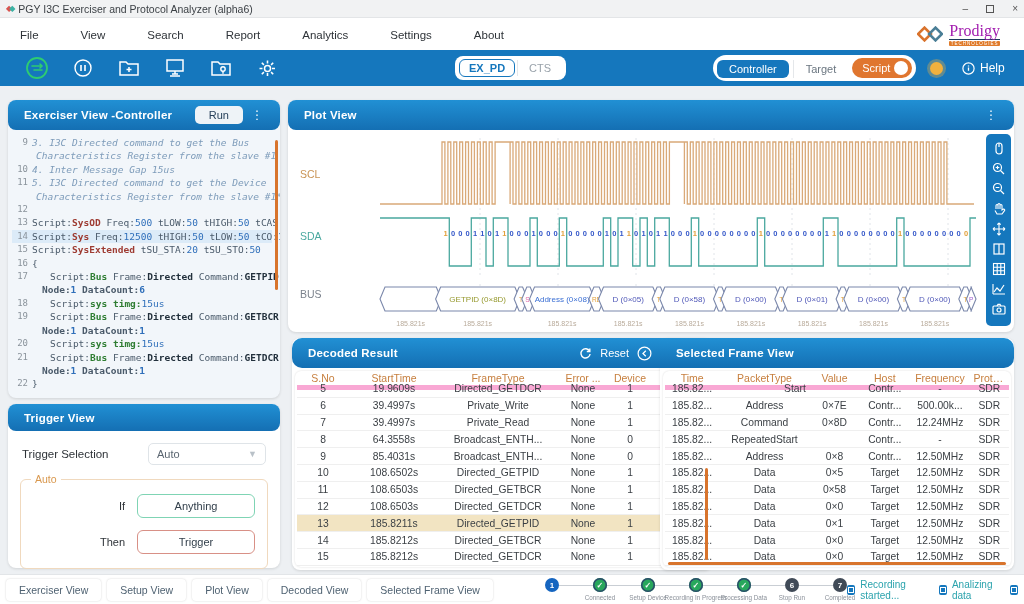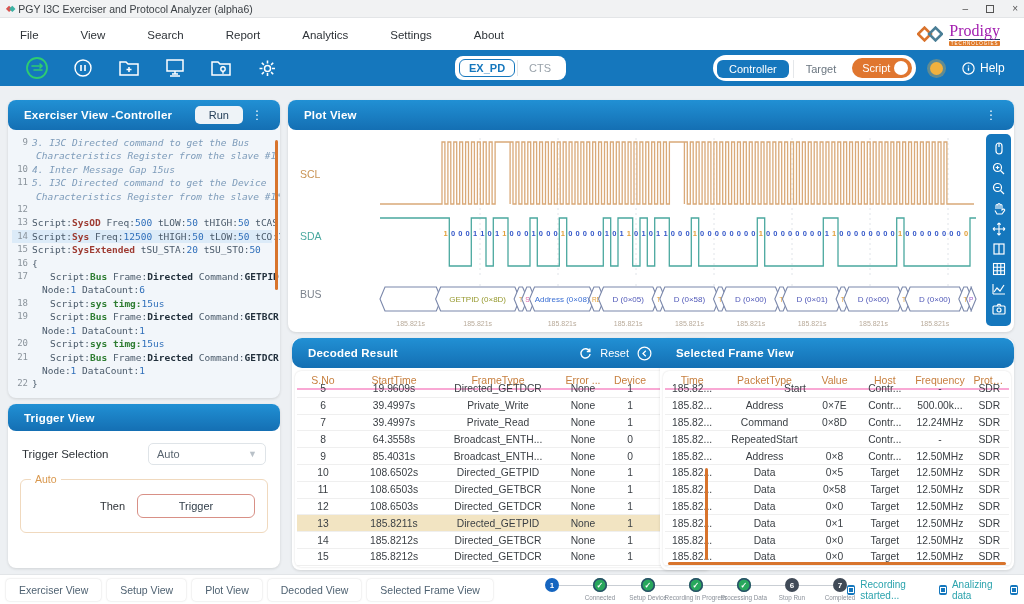--- a/index.html
+++ b/index.html
@@ -53,21 +53,21 @@
   #exerciser { left:8px; top:100px; width:272px; height:298px; background:#f2f6fa;}
   #exerciser .phdr { height:30px; }
   .runbtn { margin-left:auto; background:#eef3f7; color:#27415a; font-size:11px;
     border:none; border-radius:5px; padding:3px 14px; cursor:pointer;}
   #exerciser .dots{ margin-left:8px; }
   .code { padding:6px 8px 0 4px; font-family:"DejaVu Sans Mono",monospace; font-size:9.5px;
     line-height:13.4px; color:#4a5a6a; height:258px; overflow:hidden;}
   .crow { display:flex; white-space:pre; }
   .crow .ln { width:16px; text-align:right; color:#8b949c; flex:none; margin-right:4px; font-size:9px;}
   .crow.hl { background:#dcebf8; }
-  .crow.ind .ct{ padding-left:18px;} .crow.cont2 .ct{ padding-left:10px;} .crow.cont .ct{ padding-left:4px;}
+  .crow.ind .ct{ padding-left:18px;} .crow.cont2 .ct{ padding-left:10px;font-weight:bold;} .crow.cont .ct{ padding-left:4px;}
   .tk-c{ color:#7e9cba; font-style:italic;} .tk-k{ color:#9e3b32; font-weight:bold;}
   .tk-g{ color:#2e7d32; font-weight:bold;} .tk-n{ color:#2f6fba;}
   .tk-b{ color:#22303c; font-weight:bold;} .tk-p{ color:#4a5a6a;}
   .vscroll { position:absolute; width:3px; background:#d8742c; border-radius:2px; z-index:4;}
   .hscroll { position:absolute; height:3px; background:#d8742c; border-radius:2px; z-index:4;}
 
   #trigger { left:8px; top:404px; width:272px; height:164px;}
   #trigger .phdr{ height:27px;}
   .trigrow { display:flex; align-items:center; padding:12px 14px 4px 14px;}
   .triglabel { font-size:11.5px; color:#2e3338; }
@@ -101,21 +101,21 @@
   #decoded { left:292px; top:338px; width:420px; height:232px;}
   #decoded .phdr{ height:30px; border-radius:10px;}
   .hico { display:flex; align-items:center; gap:8px; margin-left:auto; font-size:11px;}
   #selframe { left:660px; top:338px; width:354px; height:232px;}
   #selframe .phdr{ height:30px; border-radius:10px;}
 
   .tblwrap { position:absolute; left:3px; right:3px; top:33px; bottom:3px; background:#fff;
     border-radius:6px; box-shadow:0 0 2px rgba(0,0,0,.15); overflow:hidden; padding:0 2px;}
   .trow { display:flex; align-items:center; height:16.8px; border-bottom:1px solid #efefef;
     font-size:10.3px; color:#3a3f44;}
-  .trow.head { color:#c77f3e; height:19px; border-bottom:2px solid #f9a8d4; font-size:10.5px;}
+  .trow.head { color:#c77f3e; height:19px; border-bottom:5px solid #f9a8d4; font-size:10.5px;}
   .trow.sel { background:#f2e4c2; }
   .tc { padding:0 4px; overflow:hidden; white-space:nowrap; text-overflow:ellipsis; text-align:center;}
 
   
   .bottombar { position:absolute; left:0; bottom:0; width:1024px; height:30px; background:#fff;
     border-top:1px solid #e2e5e8; display:flex; align-items:center; padding:0 6px;}
   .btab { background:#fff; box-shadow:0 0 2px rgba(0,0,0,.18); border-radius:4px;
     font-size:10.5px; color:#4f6272; padding:5px 13px; margin-right:6px; cursor:pointer; white-space:nowrap;}
   .steps { display:flex; align-items:flex-start; margin-left:46px; }
   .step { display:flex; flex-direction:column; align-items:center; position:relative; width:14px;}
@@ -259,20 +259,24 @@
       </div>
     <div class="trigrow">
       <span class="triglabel">Trigger Selection</span>
       <span class="selbox">
         <span>Auto</span>
         <span class="chev">▼</span>
       </span>
     </div>
     <div class="fieldset">
       <span class="legend">Auto</span>
+      <div class="ifrow">
+        <span class="lab">If</span>
+        <span class="obtn green">Anything</span>
+      </div>
       <div class="ifrow" style="margin-bottom:2px;">
         <span class="lab">Then</span>
         <span class="obtn red">Trigger</span>
       </div>
     </div>
   </div>
 
   <div class="panel" id="plot">
     <div class="phdr">
       <span class="ptitle">Plot View</span>

